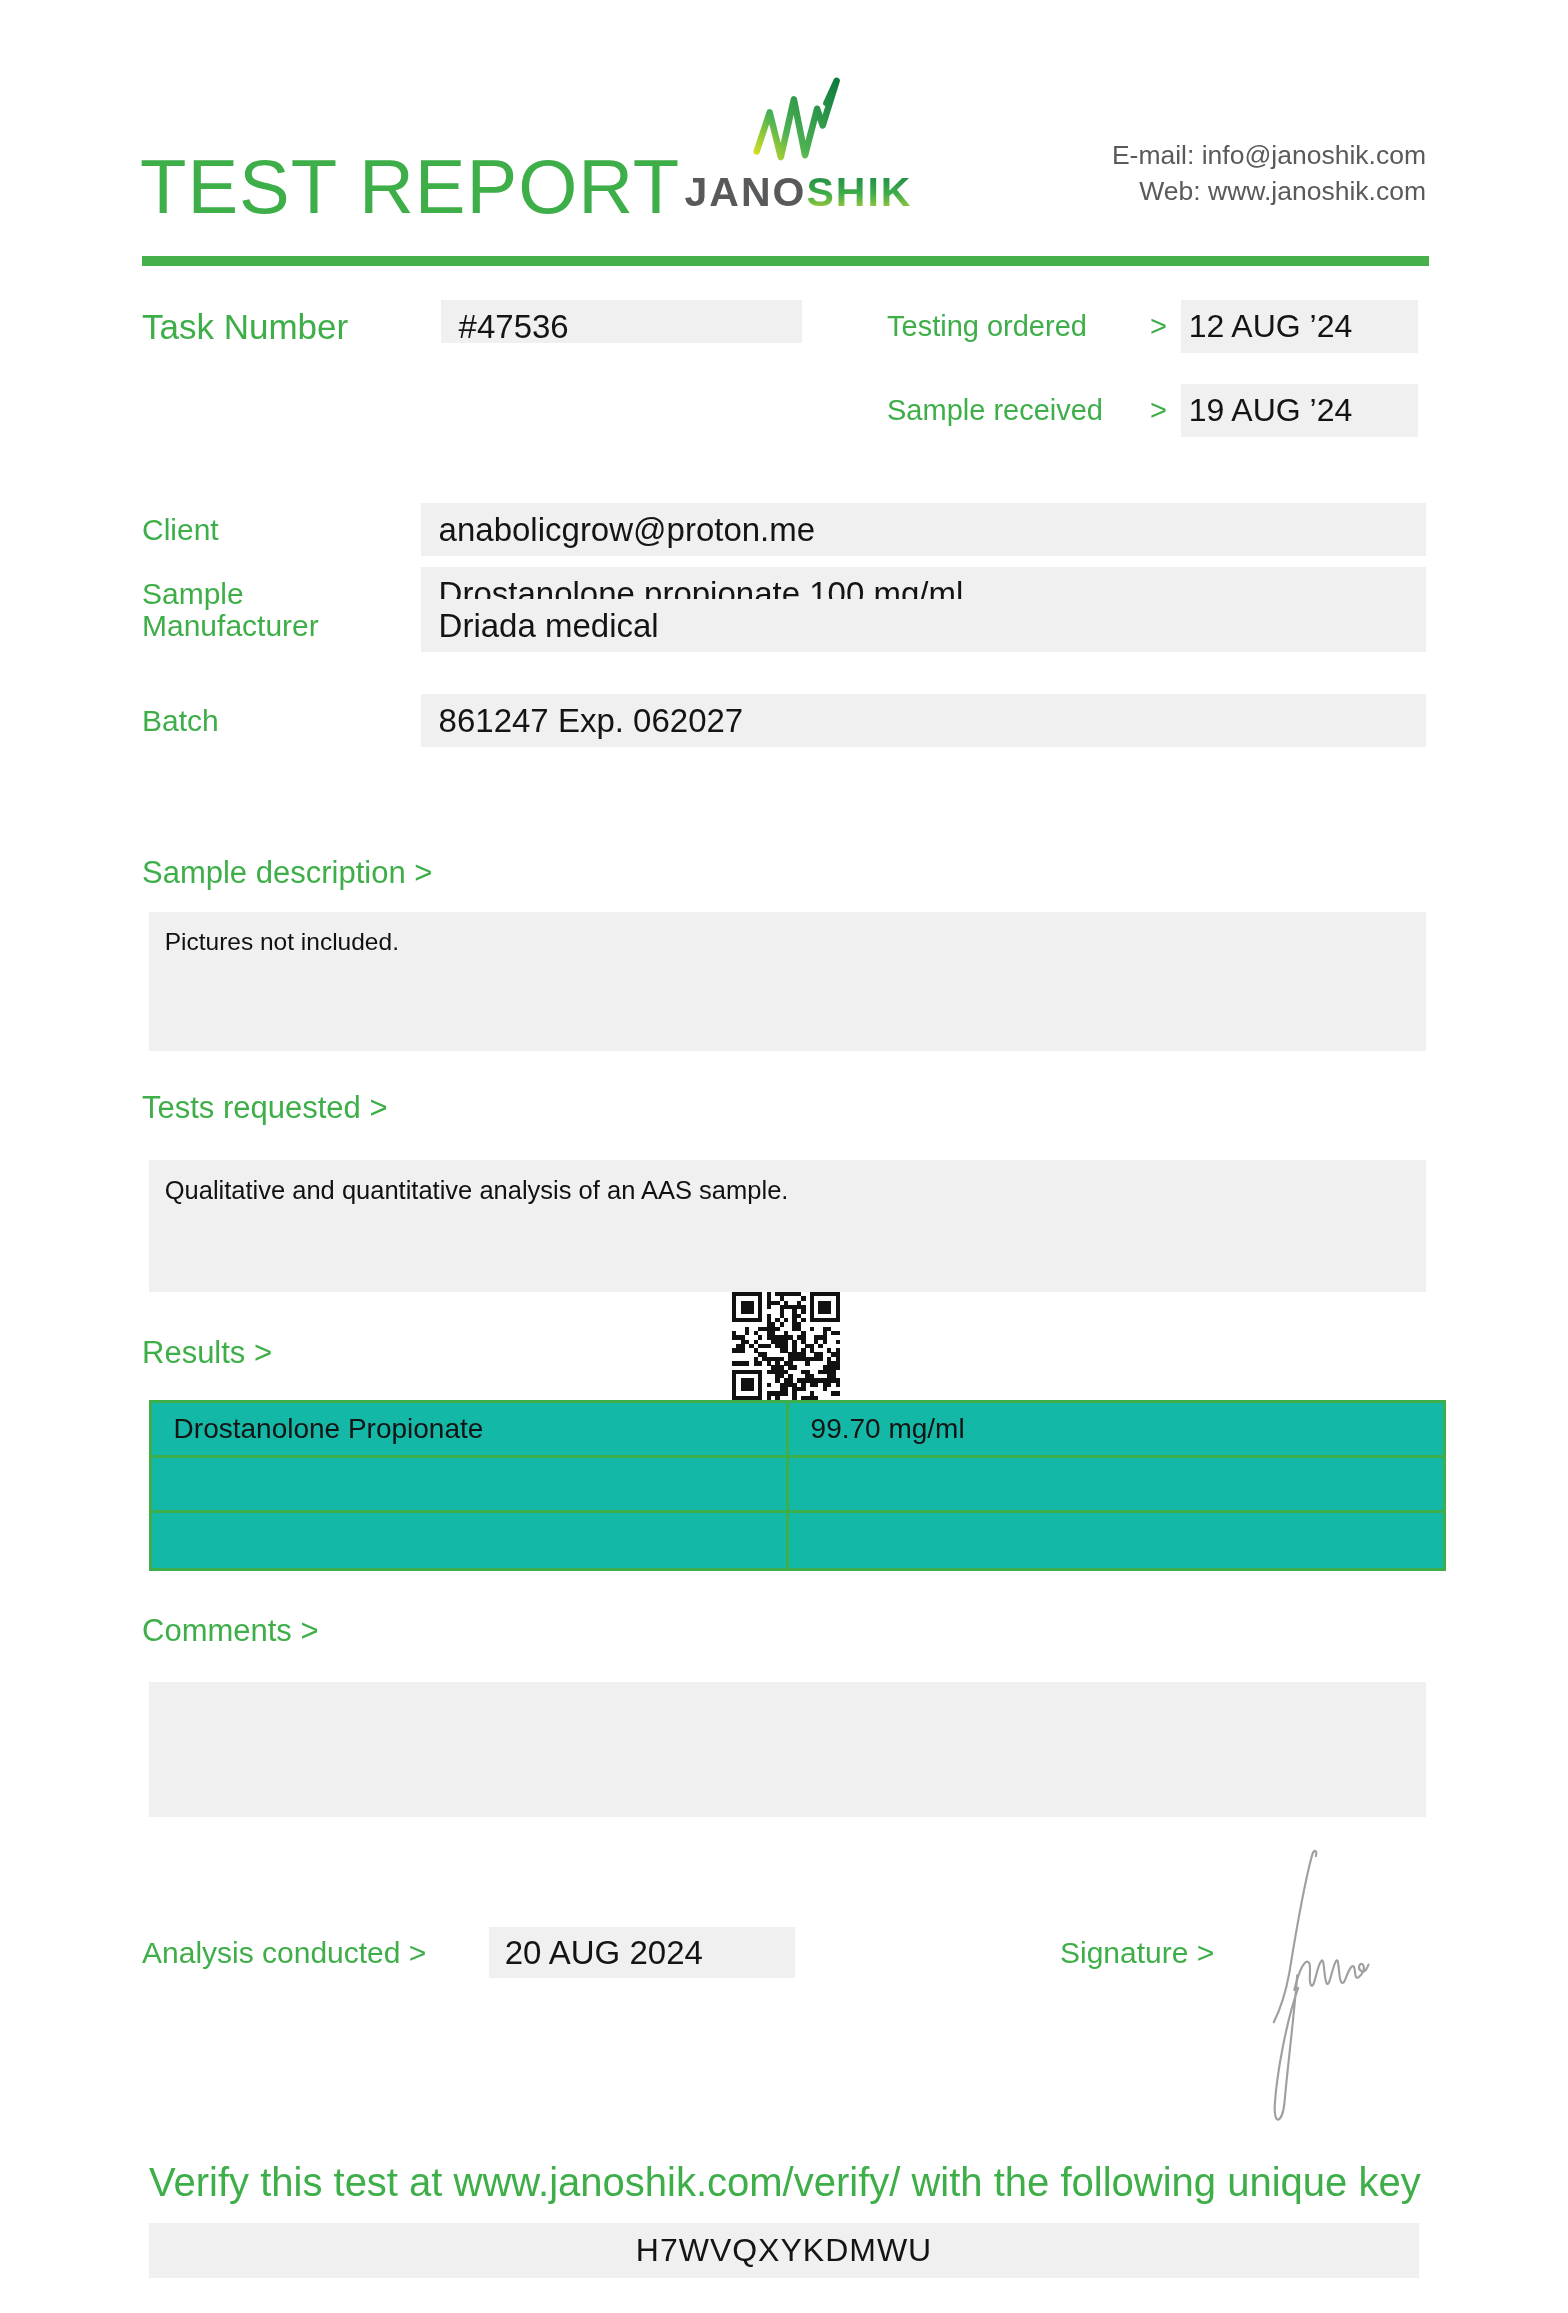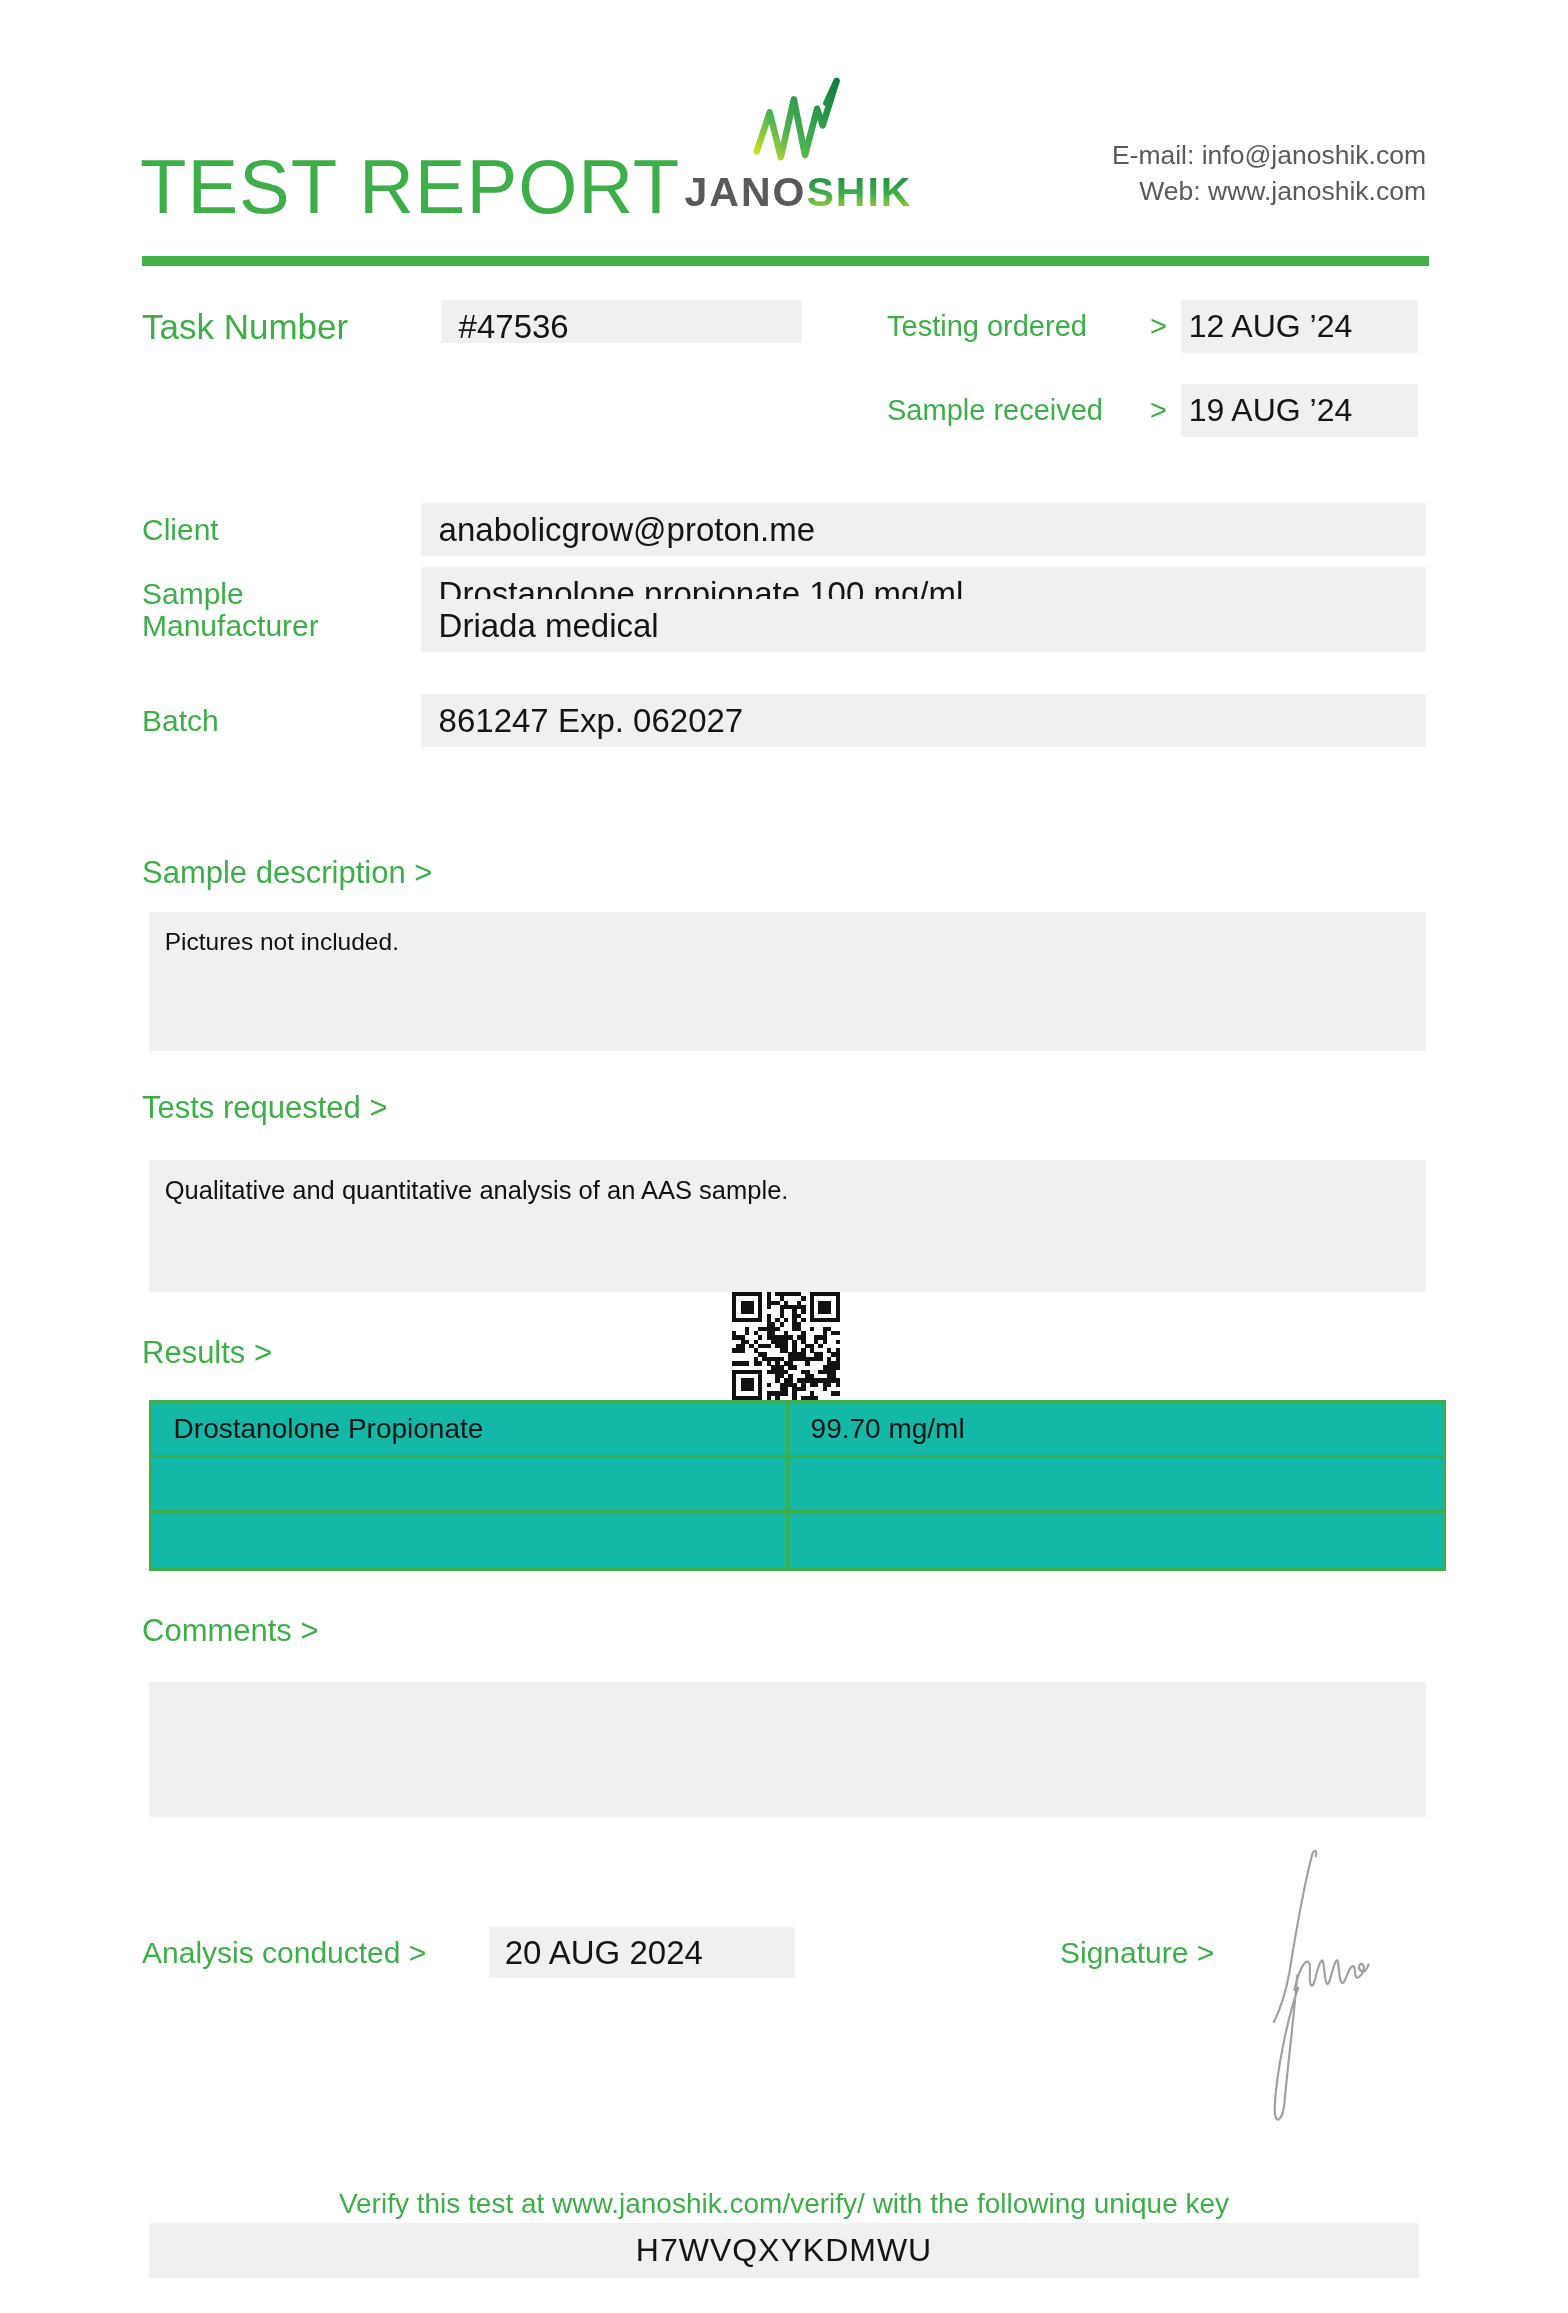--- a/index.html
+++ b/index.html
@@ -45,21 +45,21 @@
           display:grid;grid-template-columns:637px 1fr;grid-template-rows:repeat(3,1fr);background:#14b8a6;}
   .rcell{display:flex;align-items:center;font-size:28px;color:#141414;box-sizing:border-box;padding-left:21.6px;}
   .rcell.c0{border-right:3.9px solid #3CAF4A;}
   .rcell.rb{border-bottom:3.9px solid #3CAF4A;}
   
   .an-label{left:142px;top:1927px;font-size:30px;line-height:51px;}
   .an-box{left:489px;top:1927px;width:306px;height:51px;}
   .an-box .value-text{line-height:51px;padding-left:15.7px;display:block;}
   .sig-label{left:1060px;top:1927px;font-size:30px;line-height:51px;}
   
-  .verify-line{left:149px;top:2160px;width:1270px;text-align:center;font-size:28px;color:#3EAE49;white-space:nowrap;margin-top:28px;}
+  .verify-line{left:149px;top:2160px;width:1270px;text-align:center;font-size:40px;color:#3EAE49;white-space:nowrap;}
   .key-box{left:149px;top:2223px;width:1270px;height:55px;text-align:center;}
   .key-text{font-size:32px;letter-spacing:1px;line-height:55px;color:#141414;}
 </style>
 </head>
 <body>
 
 <div class="page">
 
   <div class="abs report-title">TEST REPORT</div>
 

